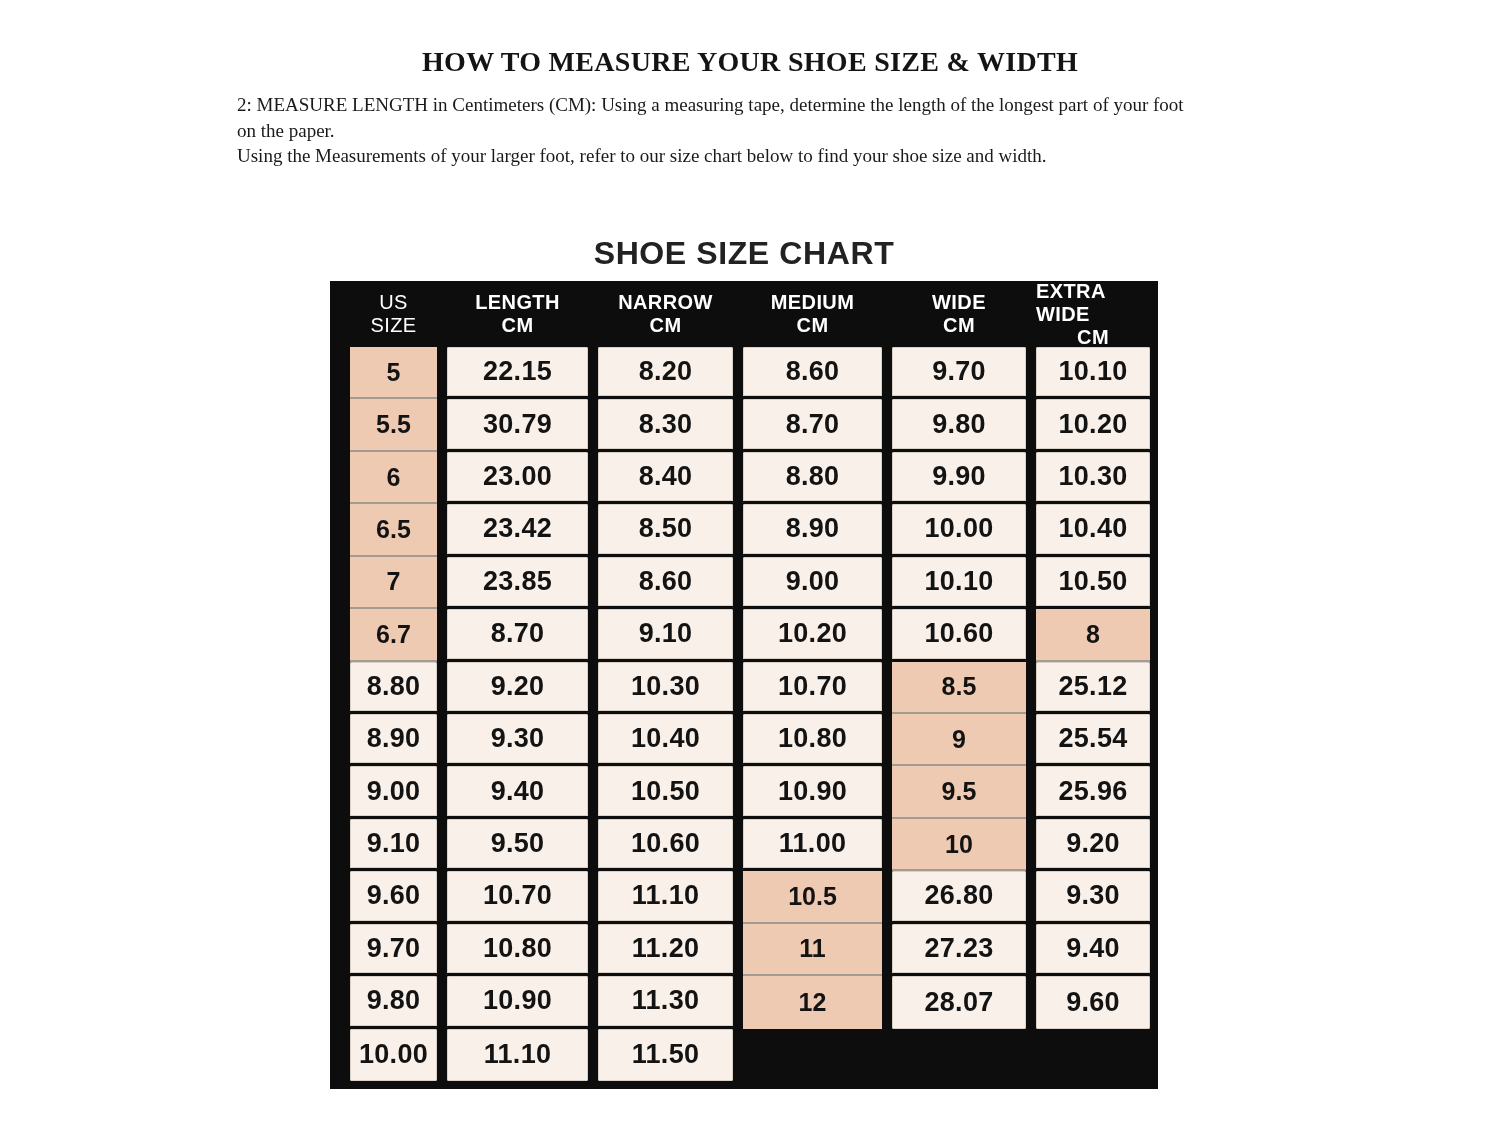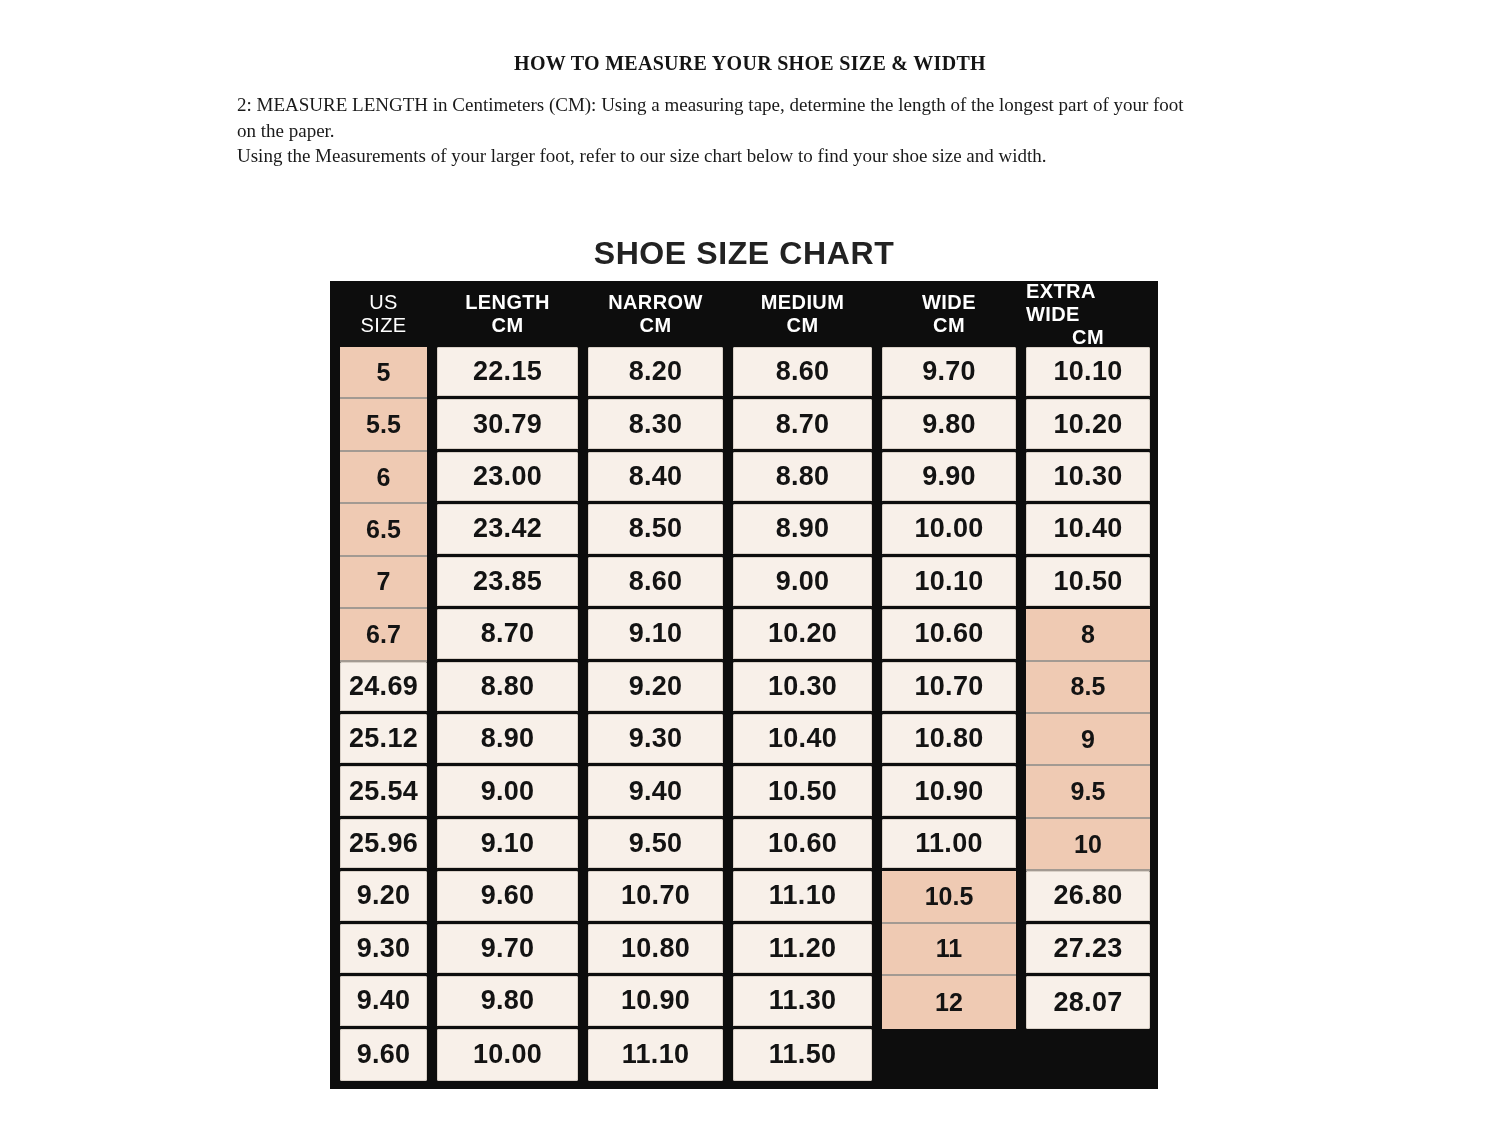--- a/index.html
+++ b/index.html
@@ -9,27 +9,27 @@
     position: relative;
     width: 1500px;
     height: 1125px;
     background: #ffffff;
     font-family: "Liberation Serif", serif;
     overflow: hidden;
   }
 
   .title {
     position: absolute;
-    top: 52px;
+    top: 46px;
     left: 0;
     width: 100%;
     text-align: center;
     font-family: "Liberation Serif", serif;
     font-weight: 700;
-    font-size: 20px;
+    font-size: 28px;
     letter-spacing: 0.3px;
     color: #141414;
   }
 
   .instructions {
     position: absolute;
     left: 237px;
     top: 89px;
     width: 1030px;
     font-family: "Liberation Serif", serif;
@@ -55,21 +55,21 @@
     color: #222222;
   }
 
   .size-table {
     position: absolute;
     left: 330px;
     top: 281px;
     width: 828px;
     height: 808px;
     background: #0d0d0d;
-    padding: 0 8px 8px 10px;
+    padding: 0 8px 8px 20px;
   }
   .size-grid {
     display: grid;
     width: 100%;
     height: 100%;
     grid-template-columns: 87px 141px 135px 139px 134px 1fr;
     grid-template-rows: 66px repeat(14, 1fr);
     column-gap: 10px;
   }
 
@@ -186,21 +186,20 @@
         <div class="value-cell">8.60</div>
         <div class="value-cell">9.00</div>
         <div class="value-cell">10.10</div>
         <div class="value-cell">10.50</div>
         <div class="size-cell">6.7</div>
         <div class="value-cell">8.70</div>
         <div class="value-cell">9.10</div>
         <div class="value-cell">10.20</div>
         <div class="value-cell">10.60</div>
         <div class="size-cell">8</div>
-        <div class="value-cell">24.69</div>
         <div class="value-cell">8.80</div>
         <div class="value-cell">9.20</div>
         <div class="value-cell">10.30</div>
         <div class="value-cell">10.70</div>
         <div class="size-cell">8.5</div>
         <div class="value-cell">25.12</div>
         <div class="value-cell">8.90</div>
         <div class="value-cell">9.30</div>
         <div class="value-cell">10.40</div>
         <div class="value-cell">10.80</div>

